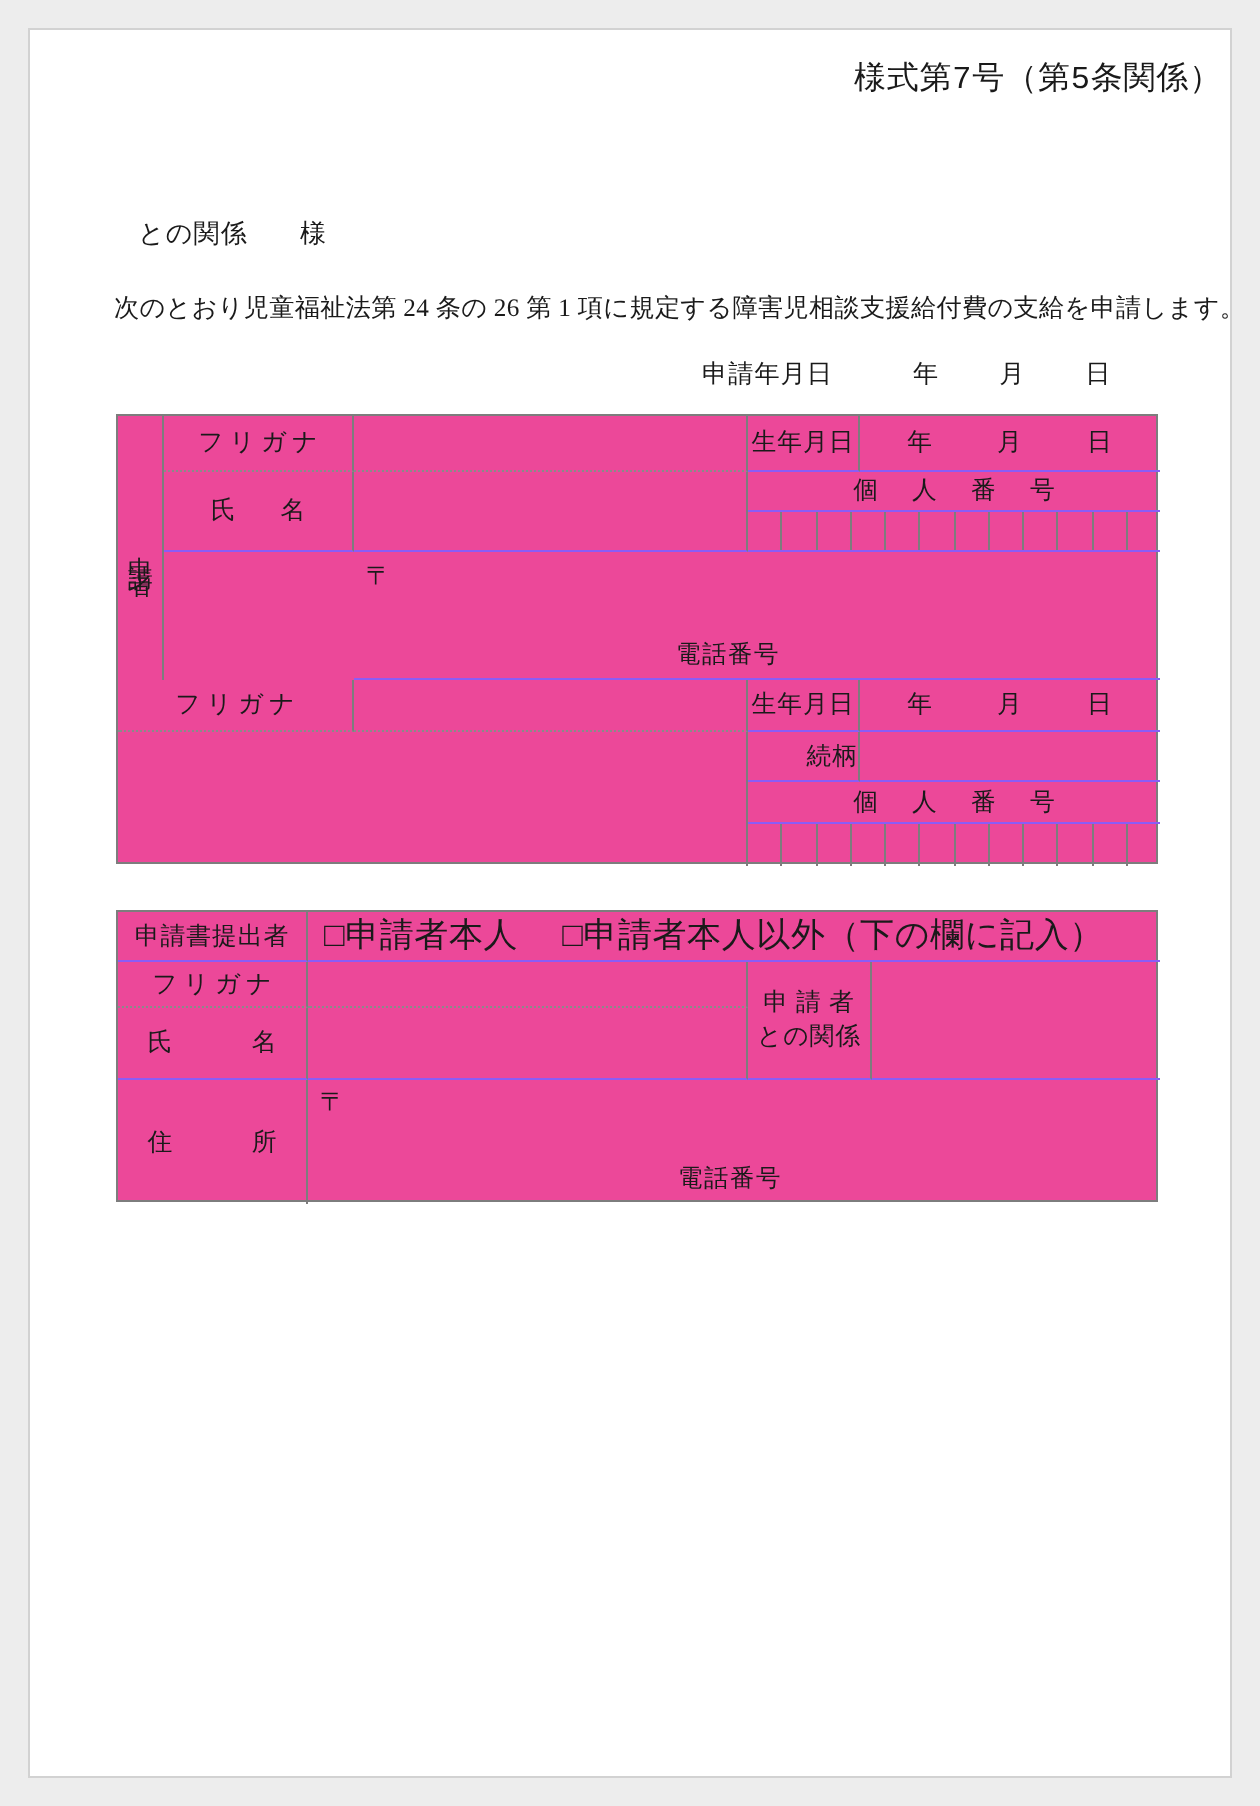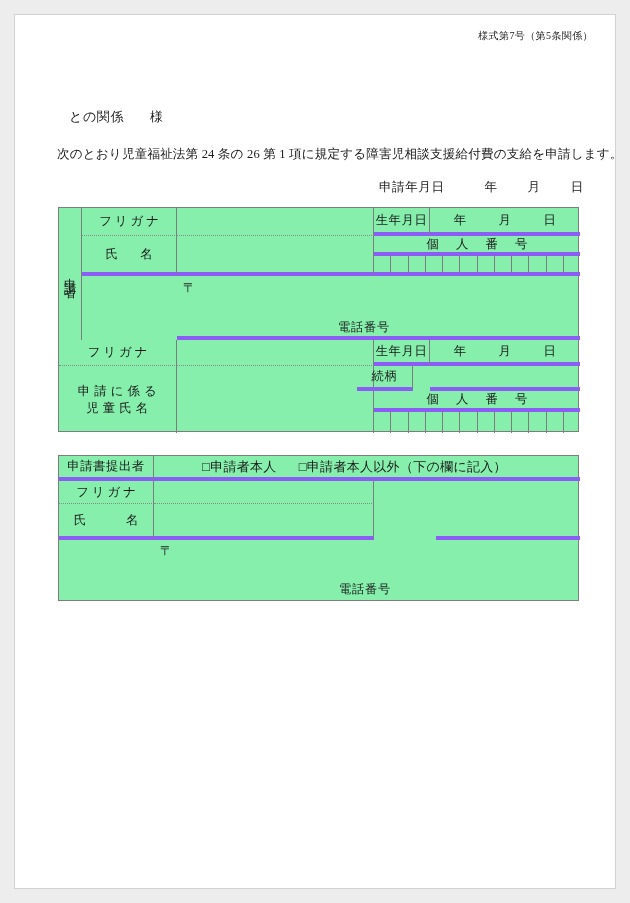--- a/index.html
+++ b/index.html
@@ -23,25 +23,26 @@
     height: 875px;
     background: #ffffff;
     border: 1px solid #d2d2d2;
     box-sizing: border-box;
     overflow: hidden;
   }
 
   
   .form-code {
     position: absolute;
-    right: 22px;
+    right: 4px;
     top: 14px;
-    font-size: 10px;
+    font-size: 16px;
     letter-spacing: 0.4px;
     white-space: nowrap;
+    font-family: Liberation Mono, monospace;
   }
 
   .doc-title {
     position: absolute;
     left: 0;
     right: 0;
     top: 46px;
     text-align: center;
     font-size: 16.5px;
     font-weight: bold;
@@ -61,51 +62,51 @@
     position: absolute;
     left: 42px;
     top: 131px;
     font-size: 12.6px;
     letter-spacing: 0.15px;
     white-space: nowrap;
   }
 
   .date-line {
     position: absolute;
-    left: 364px;
+    left: 336px;
     top: 164px;
     font-size: 12.6px;
     letter-spacing: 0.5px;
     white-space: nowrap;
   }
   .date-line .gap-a { display:inline-block; width: 40px; }
   .date-line .gap-b { display:inline-block; width: 30px; }
   .date-line .gap-c { display:inline-block; width: 30px; }
 
   
   .frame {
     position: absolute;
     border: 1px solid #7d7d7d;
     box-sizing: border-box;
-    background: #86efac;
+    background: #ec4899;
   }
   .cell {
     position: absolute;
     box-sizing: border-box;
     font-size: 12.4px;
     display: flex;
     align-items: center;
     justify-content: center;
     text-align: center;
     line-height: 1.35;
     letter-spacing: 0.5px;
     overflow: hidden;
   }
   .br { border-right: 1px solid #7d7d7d; }
-  .bb { border-bottom: 4px solid #8b5cf6; font-family: Liberation Serif, serif; }
+  .bb { border-bottom: 1px solid #8b5cf6; font-family: Liberation Serif, serif; }
   .bb-dot { border-bottom: 1px dotted #8a8a8a; }
 
   .vlabel {
     writing-mode: vertical-rl;
     text-orientation: upright;
     letter-spacing: 4px;
     line-height: 1;
   }
   .lbl-wide5 { letter-spacing: 5px; text-indent: 5px; }
   .lbl-wide3 { letter-spacing: 3px; text-indent: 3px; }
@@ -130,24 +131,23 @@
   }
 
   .ymd {
     font-size: 12.4px;
     letter-spacing: 0.5px;
     white-space: nowrap;
   }
   .ymd .g { display:inline-block; width: 32px; }
 
   .checkline {
-    font-size: 13px;
+    font-size: 17px;
     letter-spacing: 0.3px;
     white-space: nowrap;
-    margin-left: 40px;
   }
   .checkline .sep { display:inline-block; width: 22px; }
 
   .left-pad { justify-content: flex-start; text-align: left; }
   .mynum-box { border-left: 1px solid #7d7d7d; }
   .mynum-box:first-child { border-left: none; }
 </style>
 </head>
 <body>
 
@@ -227,29 +227,25 @@
     <div class="cell br bb-dot" style="left:118px; top:132px; width:197px; height:26px;">
       <span></span>
     </div>
     <div class="cell br bb" style="left:315px; top:132px; width:56px; height:26px;">
       <span>生年月日</span>
     </div>
     <div class="cell bb" style="left:371px; top:132px; width:150px; height:26px;">
       <span class="ymd"><span>年</span><span class="g"></span><span>月</span><span class="g"></span><span>日</span></span>
     </div>
 
-    <div class="cell br stack" style="left:0; top:158px; width:118px; height:67px;">
-      <span>申 請 に 係 る</span>
-      <span>児 童 氏 名</span>
-    </div>
     <div class="cell br" style="left:118px; top:158px; width:197px; height:67px;">
       <span></span>
     </div>
 
-    <div class="cell br bb" style="left:298px; top:158px; width:56px; height:25px;">
+    <div class="cell br bb" style="left:315px; top:158px; width:56px; height:25px;justify-content:flex-end;">
       <span>続柄</span>
     </div>
     <div class="cell bb" style="left:371px; top:158px; width:150px; height:25px;">
       <span></span>
     </div>
 
     <div class="cell bb" style="left:315px; top:183px; width:206px; height:21px;">
       <span class="mynum-label">個 人 番 号</span>
     </div>
     <div class="cell" style="left:315px; top:204px; width:206px; height:21px; display:flex; padding:0;">
@@ -284,23 +280,30 @@
       <span></span>
     </div>
 
     <div class="cell br bb lbl-wide5" style="left:0; top:48px; width:95px; height:36px;">
       <span>氏　　名</span>
     </div>
     <div class="cell br bb" style="left:95px; top:48px; width:220px; height:36px;">
       <span></span>
     </div>
 
+    <div class="cell br bb stack" style="left:315px; top:25px; width:62px; height:59px;">
+      <span>申 請 者</span>
+      <span>との関係</span>
+    </div>
     <div class="cell bb" style="left:377px; top:25px; width:144px; height:59px;">
       <span></span>
     </div>
 
+    <div class="cell br lbl-wide5" style="left:0; top:84px; width:95px; height:62px;">
+      <span>住　　所</span>
+    </div>
     <div class="cell" style="left:95px; top:84px; width:426px; height:62px; display:block;">
       <span class="postal" style="left:6px; top:3px;">〒</span>
       <span class="tel-anchor" style="left:185px; top:41px;">電話番号</span>
     </div>
   </div>
 
 </div>
 
 </body></html>

